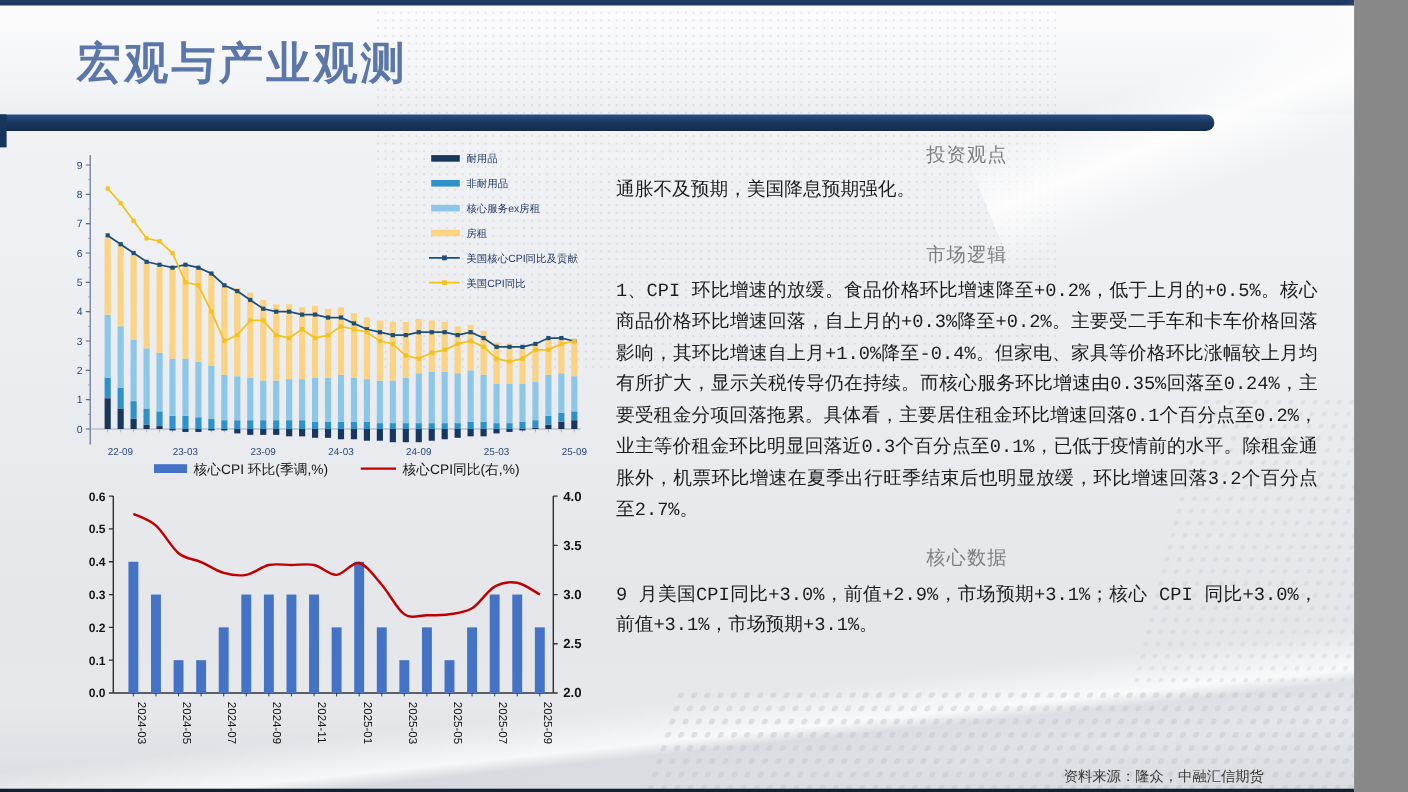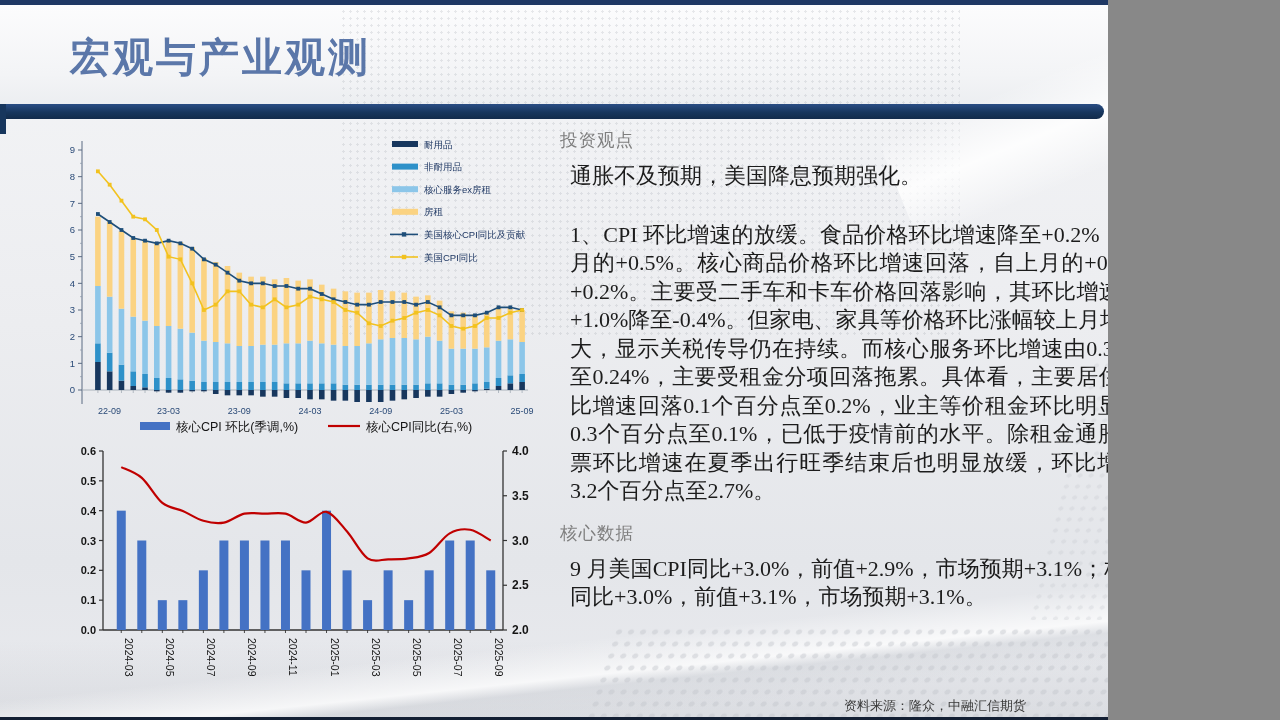--- a/index.html
+++ b/index.html
@@ -1,17 +1,17 @@
 <!DOCTYPE html>
 <html><head>
 <meta charset="utf-8">
 <style>
   html,body{margin:0;padding:0;background:#888;}
   #slide{
-    position:relative;width:1108px;height:720px;overflow:hidden;
+    position:relative;width:1231px;height:720px;overflow:hidden;
     background:linear-gradient(180deg,#f4f5f7 0%,#ecedf0 45%,#e4e6ea 78%,#e9eaee 100%);
     font-family:"Liberation Serif", serif;
   }
   
   #top-line{position:absolute;left:0;top:0;width:100%;height:5px;background:#1F3864;}
   #header-zone{position:absolute;left:0;top:5px;width:100%;height:99px;
     background:linear-gradient(180deg,#fcfcfd 0%,#f3f4f6 70%,#eceef1 100%);}
   #page-title{position:absolute;left:70px;top:36px;font-size:40px;font-weight:700;
     color:#5B77A9;letter-spacing:3px;line-height:1.1;}
   #header-band{position:absolute;left:0;top:104px;width:1104px;height:15px;
@@ -34,22 +34,22 @@
   #swoosh-bottom{left:-120px;top:630px;width:1600px;height:80px;transform:rotate(-6deg);
     background:linear-gradient(180deg,rgba(255,255,255,0) 0%,rgba(255,255,255,.75) 45%,rgba(210,213,218,.45) 60%,rgba(255,255,255,0) 100%);}
   #shade-bottom{left:0;top:640px;width:1280px;height:80px;
     background:linear-gradient(180deg,rgba(190,194,200,0) 0%,rgba(190,194,200,.35) 100%);}
   
   #chart1{position:absolute;left:56px;top:134px;width:486px;height:284px;}
   #chart2{position:absolute;left:56px;top:414px;width:486px;height:302px;}
   svg text{font-family:"Liberation Sans", sans-serif;}
   
   #text-col{position:absolute;left:560px;top:128px;width:638px;color:#1C1C1C;}
-  .sec-heading{font-size:17.5px;color:#7E7E7E;font-weight:500;margin:0 0 8px 0;letter-spacing:1px;}
-  .body-text{font-size:22px;line-height:28.5px;text-align:justify;margin:10px;}
+  .sec-heading{font-size:17.5px;color:#7E7E7E;font-weight:500;margin:0 0 8px 0;letter-spacing:1px;text-align:center;}
+  .body-text{font-size:17px;line-height:28.5px;text-align:justify;margin:0;font-family:Liberation Mono, monospace;}
   #view-body{margin-bottom:30px;}
   #logic-heading{margin-bottom:9px;}
   #core-heading{margin-top:15px;margin-bottom:9px;}
   #source-line{position:absolute;right:82px;bottom:5px;font-size:13px;color:#3A3A3A;}
 </style>
 </head>
 <body>
 
 <div id="slide">
   <div id="header-zone"></div>
@@ -469,20 +469,21 @@
           <text x="120" y="17" font-size="12.5" fill="#141414">核心CPI 环比(季调,%)</text>
           <line x1="272" y1="12" x2="304" y2="12" stroke="#C00000" stroke-width="2.2"></line>
           <text x="310" y="17" font-size="12.5" fill="#141414">核心CPI同比(右,%)</text>
         </g>
       </svg></div>
 
   <div id="text-col">
     <p class="sec-heading">投资观点</p>
     <p class="body-text" id="view-body">通胀不及预期，美国降息预期强化。</p>
 
+    <p class="sec-heading" id="logic-heading">市场逻辑</p>
     <p class="body-text">1、CPI 环比增速的放缓。食品价格环比增速降至+0.2%，低于上月的+0.5%。核心商品价格环比增速回落，自上月的+0.3%降至+0.2%。主要受二手车和卡车价格回落影响，其环比增速自上月+1.0%降至-0.4%。但家电、家具等价格环比涨幅较上月均有所扩大，显示关税传导仍在持续。而核心服务环比增速由0.35%回落至0.24%，主要受租金分项回落拖累。具体看，主要居住租金环比增速回落0.1个百分点至0.2%，业主等价租金环比明显回落近0.3个百分点至0.1%，已低于疫情前的水平。除租金通胀外，机票环比增速在夏季出行旺季结束后也明显放缓，环比增速回落3.2个百分点至2.7%。</p>
 
     <p class="sec-heading" id="core-heading">核心数据</p>
     <p class="body-text">9 月美国CPI同比+3.0%，前值+2.9%，市场预期+3.1%；核心 CPI 同比+3.0%，前值+3.1%，市场预期+3.1%。</p>
   </div>
 
   <div id="source-line">资料来源：隆众，中融汇信期货</div>
 
   <div id="bottom-line"></div>
 </div>

